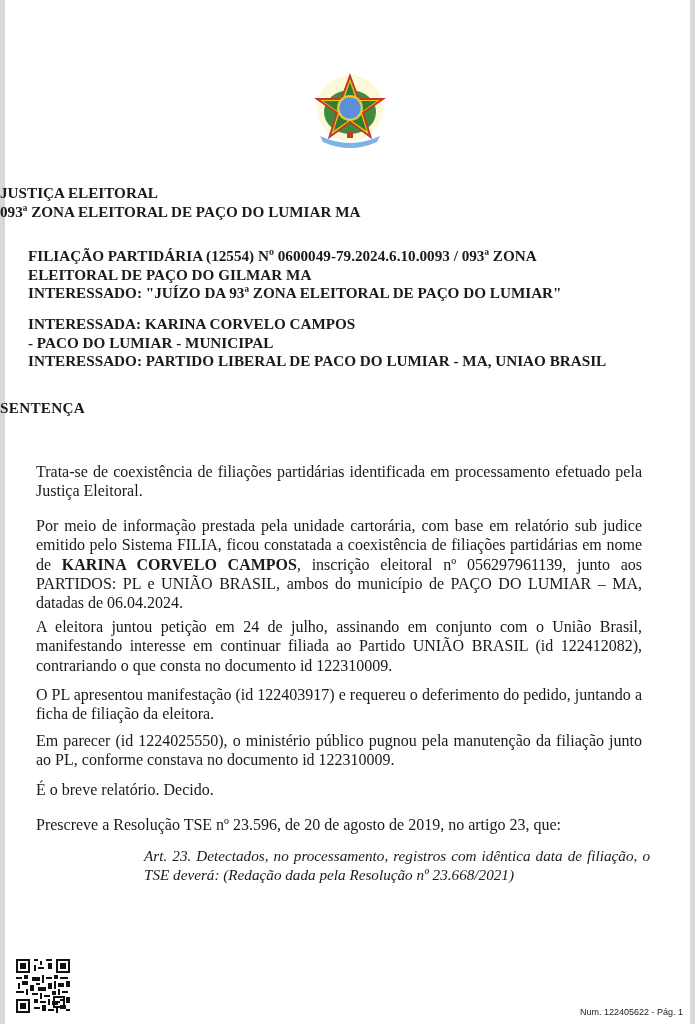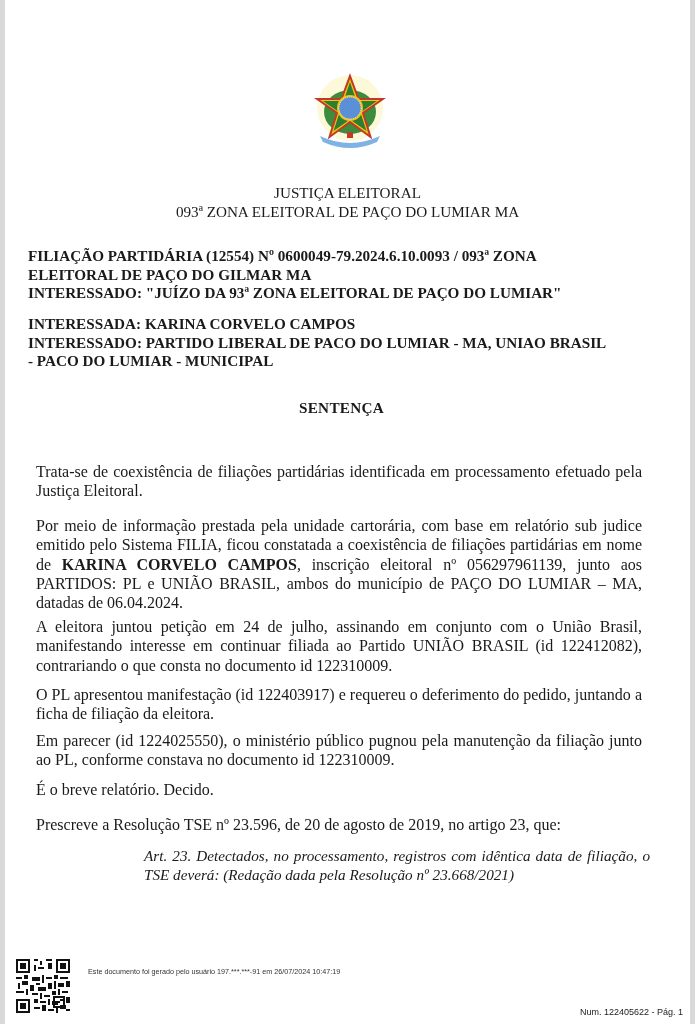--- a/index.html
+++ b/index.html
@@ -9,28 +9,28 @@
       font-family: "Liberation Serif", "DejaVu Serif", serif;
       color: #1a1a1a;
       position: relative;
     }
     .edge-left { position: absolute; left: 0; top: 0; width: 5px; height: 1024px; background: #d9d9d9; }
     .edge-right { position: absolute; right: 0; top: 0; width: 5px; height: 1024px; background: #d9d9d9; }
     .page { position: absolute; left: 5px; right: 5px; top: 0; bottom: 0; background: #fff; }
 
     .emblem { position: absolute; left: 314px; top: 72px; width: 72px; height: 76px; }
 
-    .org-block { position: absolute; top: 183px; left: 0; right: 0; text-align: center; font-weight: normal; font-size: 15.2px; line-height: 19px; }
+    .org-block { position: absolute; top: 183px; left: 0; right: 0; text-align: left; font-weight: bold; font-size: 15.2px; line-height: 19px; }
 
     .hdr { position: absolute; left: 28px; width: 610px; font-weight: bold; font-size: 15.2px; line-height: 18.5px; }
     .hdr1 { top: 247px; }
     .hdr2 { top: 315px; }
     .hdr div { white-space: nowrap; }
 
-    .title { position: absolute; top: 399px; left: 0; right: 12px; text-align: center; font-weight: bold; font-size: 15.2px; letter-spacing: 0.3px; }
+    .title { position: absolute; top: 399px; left: 0; right: 12px; font-weight: bold; font-size: 15.2px; letter-spacing: 0.3px; }
 
     .body-text { position: absolute; left: 36px; width: 606px; font-size: 16px; line-height: 19.3px; text-align: justify; }
     .p1 { top: 462px; }
     .p2 { top: 516px; }
     .p3 { top: 617px; }
     .p4 { top: 685px; }
     .p5 { top: 731px; }
     .p6 { top: 780px; }
     .p7 { top: 815px; }
     .quote { position: absolute; left: 144px; width: 506px; top: 846px; font-size: 15.2px; line-height: 19.3px; font-style: italic; text-align: justify; }
@@ -67,22 +67,22 @@
 </div>
 
 <div class="hdr hdr1">
   <div>FILIAÇÃO PARTIDÁRIA (12554) Nº 0600049-79.2024.6.10.0093 / 093ª ZONA</div>
   <div>ELEITORAL DE PAÇO DO GILMAR MA</div>
   <div>INTERESSADO: "JUÍZO DA 93ª ZONA ELEITORAL DE PAÇO DO LUMIAR"</div>
 </div>
 
 <div class="hdr hdr2">
   <div>INTERESSADA: KARINA CORVELO CAMPOS</div>
+  <div>- PACO DO LUMIAR - MUNICIPAL</div>
   <div>INTERESSADO: PARTIDO LIBERAL DE PACO DO LUMIAR - MA, UNIAO BRASIL</div>
-  <div>- PACO DO LUMIAR - MUNICIPAL</div>
 </div>
 
 <div class="title">SENTENÇA</div>
 
 <div class="body-text p1">Trata-se de coexistência de filiações partidárias identificada em processamento efetuado pela Justiça Eleitoral.</div>
 <div class="body-text p2"><span>Por meio de informação prestada pela unidade cartorária, com base em relatório sub judice emitido pelo Sistema FILIA, ficou constatada a coexistência de filiações partidárias em nome de </span><span class="b">KARINA CORVELO CAMPOS</span><span>, inscrição eleitoral nº 056297961139, junto aos PARTIDOS: PL e UNIÃO BRASIL, ambos do município de PAÇO DO LUMIAR – MA, datadas de 06.04.2024.</span></div>
 <div class="body-text p3">A eleitora juntou petição em 24 de julho, assinando em conjunto  com  o União Brasil, manifestando interesse em continuar filiada ao Partido UNIÃO BRASIL (id 122412082), contrariando o que consta no documento id 122310009.</div>
 <div class="body-text p4">O PL apresentou manifestação (id 122403917) e requereu o deferimento do pedido, juntando a ficha de filiação da eleitora.</div>
 <div class="body-text p5">Em parecer (id 1224025550), o ministério público pugnou pela manutenção da filiação junto ao PL, conforme constava no documento id 122310009.</div>
 <div class="body-text p6">É o breve relatório. Decido.</div>
@@ -142,16 +142,15 @@
       <rect x="17" y="26" width="3" height="1"></rect>
     <rect x="21" y="25" width="1" height="3"></rect>
       <rect x="23" y="24" width="3" height="2"></rect>
       <rect x="26" y="26" width="2" height="1"></rect>
     <rect x="20" y="20" width="5" height="5" fill="none" stroke="#111" stroke-width="1"></rect>
       <rect x="22" y="22" width="1" height="1"></rect>
   </g>
 </svg>
 
 <div class="footer">
-  <div>Este documento foi gerado pelo usuário 197.***.***-91 em 26/07/2024 10:47:19</div>
 </div>
 
 <div class="pagenum">Num. 122405622 - Pág. 1</div>
 
 </body></html>

